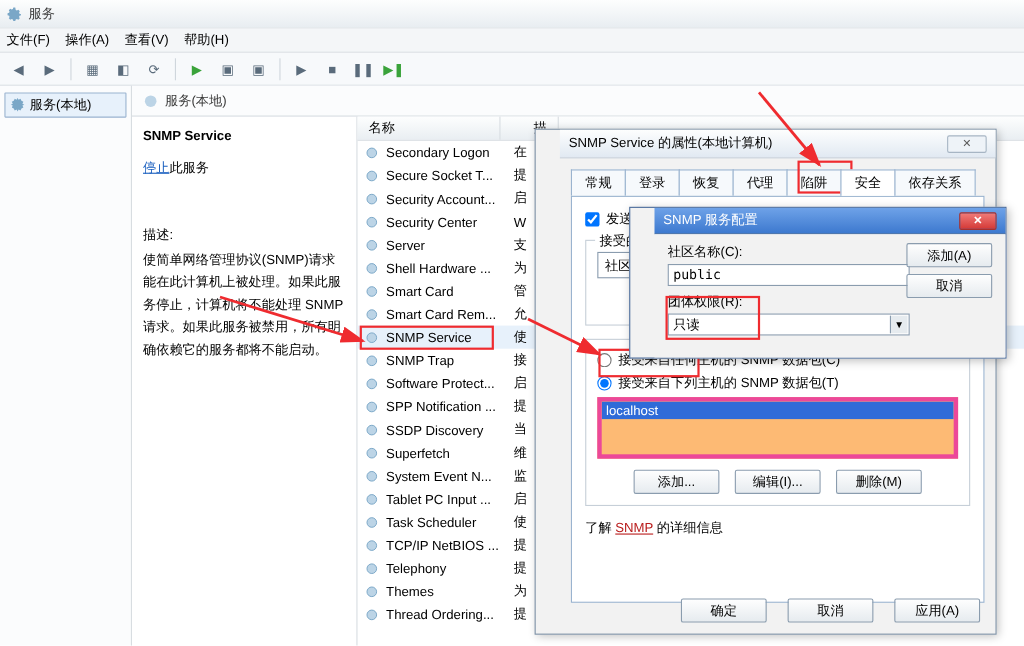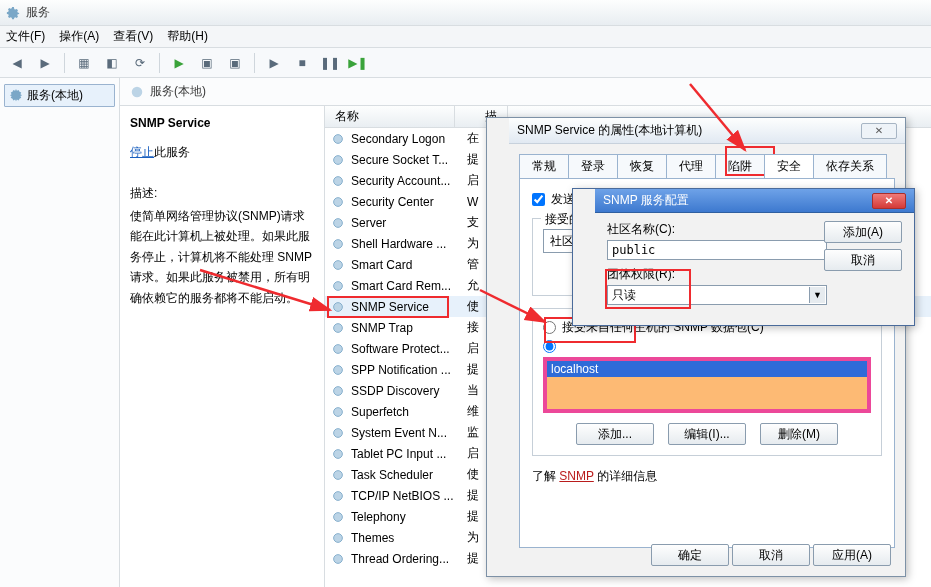--- a/index.html
+++ b/index.html
@@ -25,21 +25,21 @@
 .gearico { width:14px; height:14px; flex-shrink:0; }
 
 .centerpane { flex:1; background:#fff; display:flex; flex-direction:column; }
 .centerhead { height:28px; border-bottom:1px solid #d8dde1; display:flex; align-items:center; padding:0 10px; gap:6px; color:#3a3a3a; background:#fbfcfd; }
 
 .centerbody { flex:1; display:flex; }
 .descpane { width:205px; border-right:1px solid #d8dde1; padding:10px 10px; }
 .descpane h3 { font-size:12px; font-weight:bold; margin-bottom:14px; }
 .descpane .lnk { color:#1a5fbf; text-decoration:underline; cursor:pointer; }
 .descpane .blk { margin-bottom:4px; }
-.desctitle{ margin-top:24px; margin-bottom:4px; }
+.desctitle{ margin-top:44px; margin-bottom:4px; }
 .descbody{ line-height:1.7; }
 
 .listpane { flex:1; position:relative; }
 .listhead { height:22px; background:linear-gradient(#fdfefe,#e9eef2); border-bottom:1px solid #d8dde1; display:flex; align-items:center;gap:20px; }
 .listhead .col { padding:0 10px; border-right:1px solid #d8dde1; height:100%; display:flex; align-items:center; }
 .col1{ width:130px; }
 .listbody { overflow:auto; height:calc(100% - 22px); }
 .row { display:flex; align-items:center; height:21px; padding-left:6px; gap:6px; white-space:nowrap; }
 .row .txt{ overflow:hidden; text-overflow:ellipsis; }
 .row.sel{ background:#e7f1fb; }
@@ -60,21 +60,21 @@
 .grp .lbl{ position:absolute; top:-8px; left:8px; background:#fff; padding:0 4px; }
 .listbox{ border:1px solid #8a9cae; background:#fff; height:24px; padding:2px 6px; display:flex; align-items:center; margin-bottom:10px; }
 .hostbox{ border:4px solid #ec4899; background:#fdba74; height:56px; overflow:auto; }
 .hostbox .item{ background:#2f6bd8; color:#fff; padding:1px 4px; }
 .btnrow{ display:flex; gap:14px; justify-content:center; }
 .btn{ min-width:78px; height:22px; border:1px solid #8a9cae; background:linear-gradient(#fefefe,#e6ebef); border-radius:2px; display:flex; align-items:center; justify-content:center; cursor:default; padding:0 8px; }
 .btn.disabled{ color:#9a9a9a; }
 .radio{ display:flex; align-items:center; gap:6px; margin:4px 0; }
 .linkinfo{ margin-top:12px; }
 .linkinfo a{ color:#b91c1c; text-decoration:underline; }
-.dlgfooter{ position:absolute; bottom:10px; right:14px; display:flex; gap:3px; }
+.dlgfooter{ position:absolute; bottom:10px; right:14px; display:flex; gap:19px; }
 
 
 .dlg2{ left:572px; top:188px; width:343px; height:138px; z-index:5; border:1px solid #4a6b9b; }
 .dlg2 .dlgtitle{ background:linear-gradient(#6ea2e8,#3d79cf); color:#fff; border-bottom:1px solid #2f5fa0; height:24px;}
 .dlg2 .closebox{ background:linear-gradient(#f07a78,#d43a37); border-color:#a82f2c; color:#fff; font-weight:bold; width:34px; height:16px;}
 .dlg2 .body{ padding:8px 12px; background:#f2f2f2; position:relative; height:calc(100% - 24px); }
 .fld{ margin-bottom:6px; }
 .fld label{ display:block; margin-bottom:2px; }
 .select, .txtinput{ width:220px; height:20px; border:1px solid #8a9cae; background:#fff; padding:1px 4px; font-family:Consolas,monospace; font-size:12px; }
 .select{ display:flex; align-items:center; justify-content:space-between; }
@@ -337,20 +337,21 @@
         <div class="btn disabled">删除(R)</div>
       </div>
     </div>
     <div class="grp" style="padding-top:6px;">
       <div class="radio">
           <input type="radio" name="h" style="">
           <span>接受来自任何主机的 SNMP 数据包(C)</span>
         </div>
       <div class="radio">
           <input type="radio" name="h" checked="" style="">
+          <span>接受来自下列主机的 SNMP 数据包(T)</span>
         </div>
       <div class="hostbox">
         <div class="item">localhost</div>
       </div>
       <div class="btnrow" style="margin-top:10px;">
         <div class="btn">添加...</div>
         <div class="btn">编辑(I)...</div>
         <div class="btn">删除(M)</div>
       </div>
     </div>

